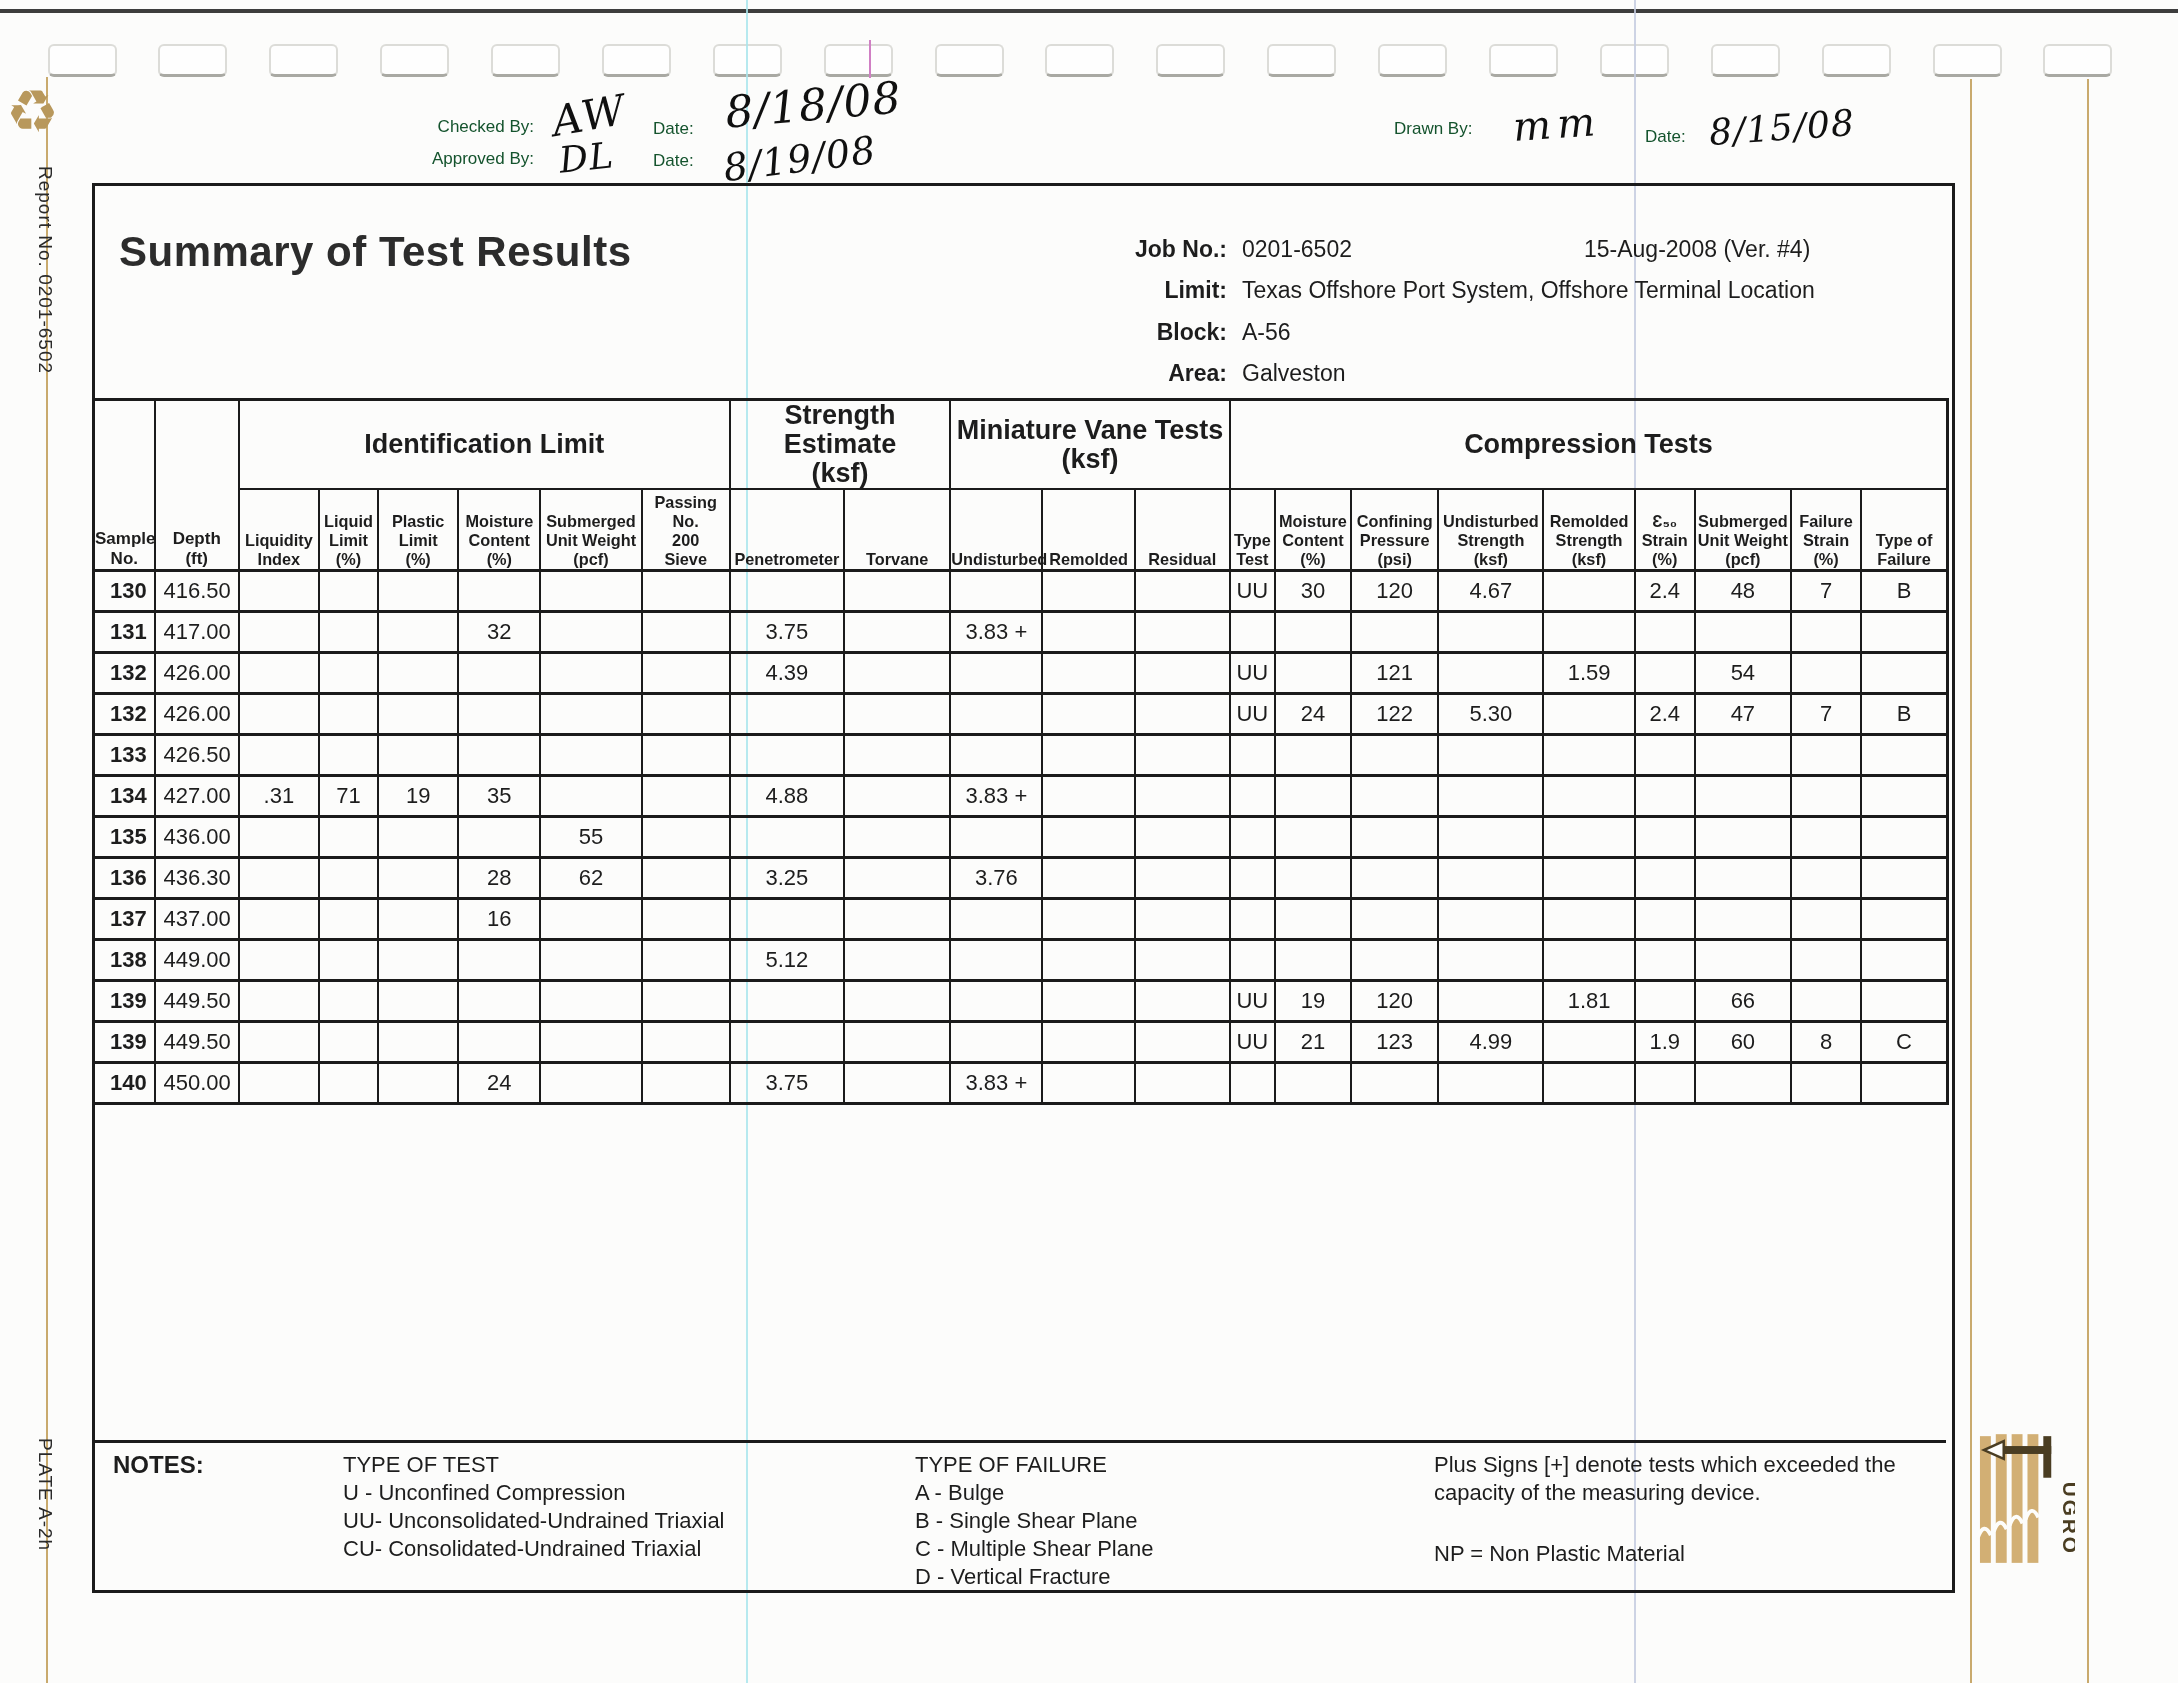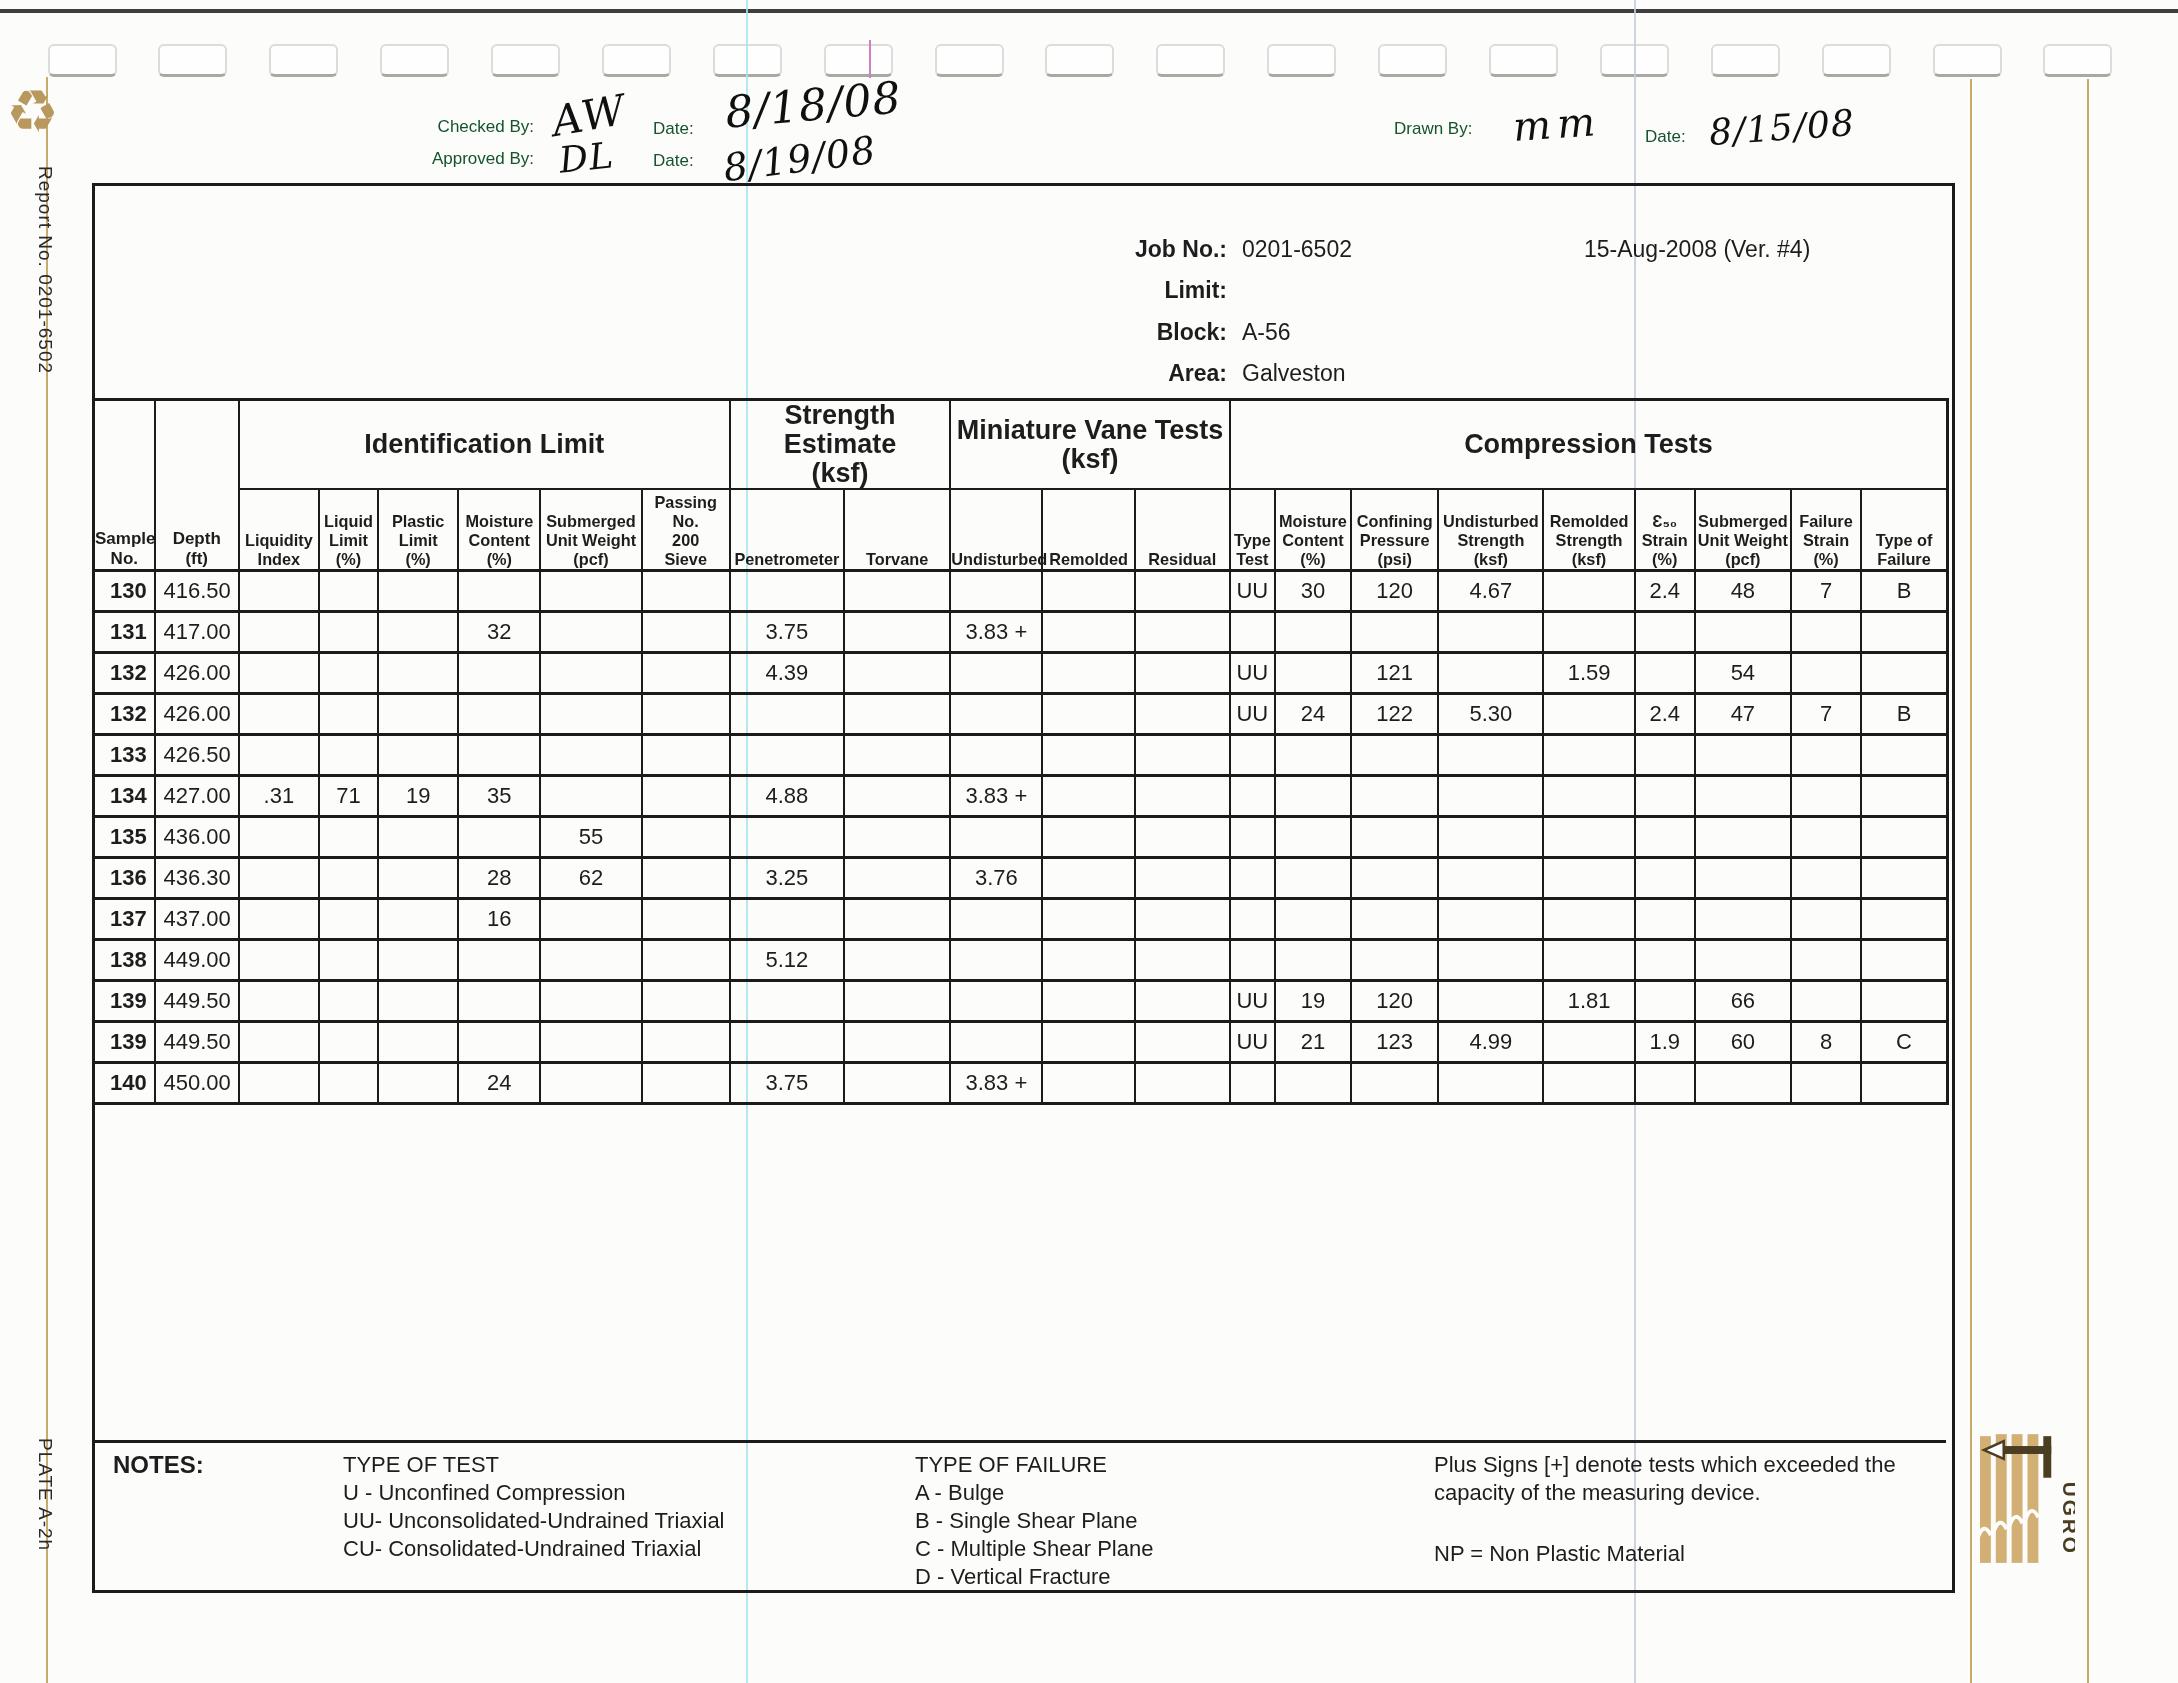--- a/index.html
+++ b/index.html
@@ -108,25 +108,27 @@
   <div class="abs lbl" style="left:653px;top:151px;">Date:</div>
   <div class="abs hand" style="left:723px;top:137px;font-size:38px;transform:rotate(-7deg);">8/19/08</div>
 
   <div class="abs lbl" style="left:1394px;top:119px;">Drawn By:</div>
   <div class="abs hand" style="left:1513px;top:101px;font-size:40px;transform:rotate(-4deg);letter-spacing:6px;">mm</div>
   <div class="abs lbl" style="left:1645px;top:127px;">Date:</div>
   <div class="abs hand" style="left:1709px;top:107px;font-size:36px;transform:rotate(-4deg);">8/15/08</div>
 
   <div id="plate-frame" class="abs"></div>
 
+  <div id="page-title" class="abs">Summary of Test Results</div>
 
   <div class="job-label" style="left:1059px;top:236px;">Job No.:</div>
   <div class="job-value" style="left:1242px;top:236px;">0201-6502</div>
   <div class="job-value" style="left:1584px;top:236px;">15-Aug-2008  (Ver. #4)</div>
   <div class="job-label" style="left:1059px;top:277px;">Limit:</div>
+  <div class="job-value" style="left:1242px;top:277px;">Texas Offshore Port System, Offshore Terminal Location</div>
   <div class="job-label" style="left:1059px;top:319px;">Block:</div>
   <div class="job-value" style="left:1242px;top:319px;">A-56</div>
   <div class="job-label" style="left:1059px;top:360px;">Area:</div>
   <div class="job-value" style="left:1242px;top:360px;">Galveston</div>
 
   <table id="results-table">
     <colgroup>
       <col style="width:61px">
         <col style="width:84px">
         <col style="width:80px">

